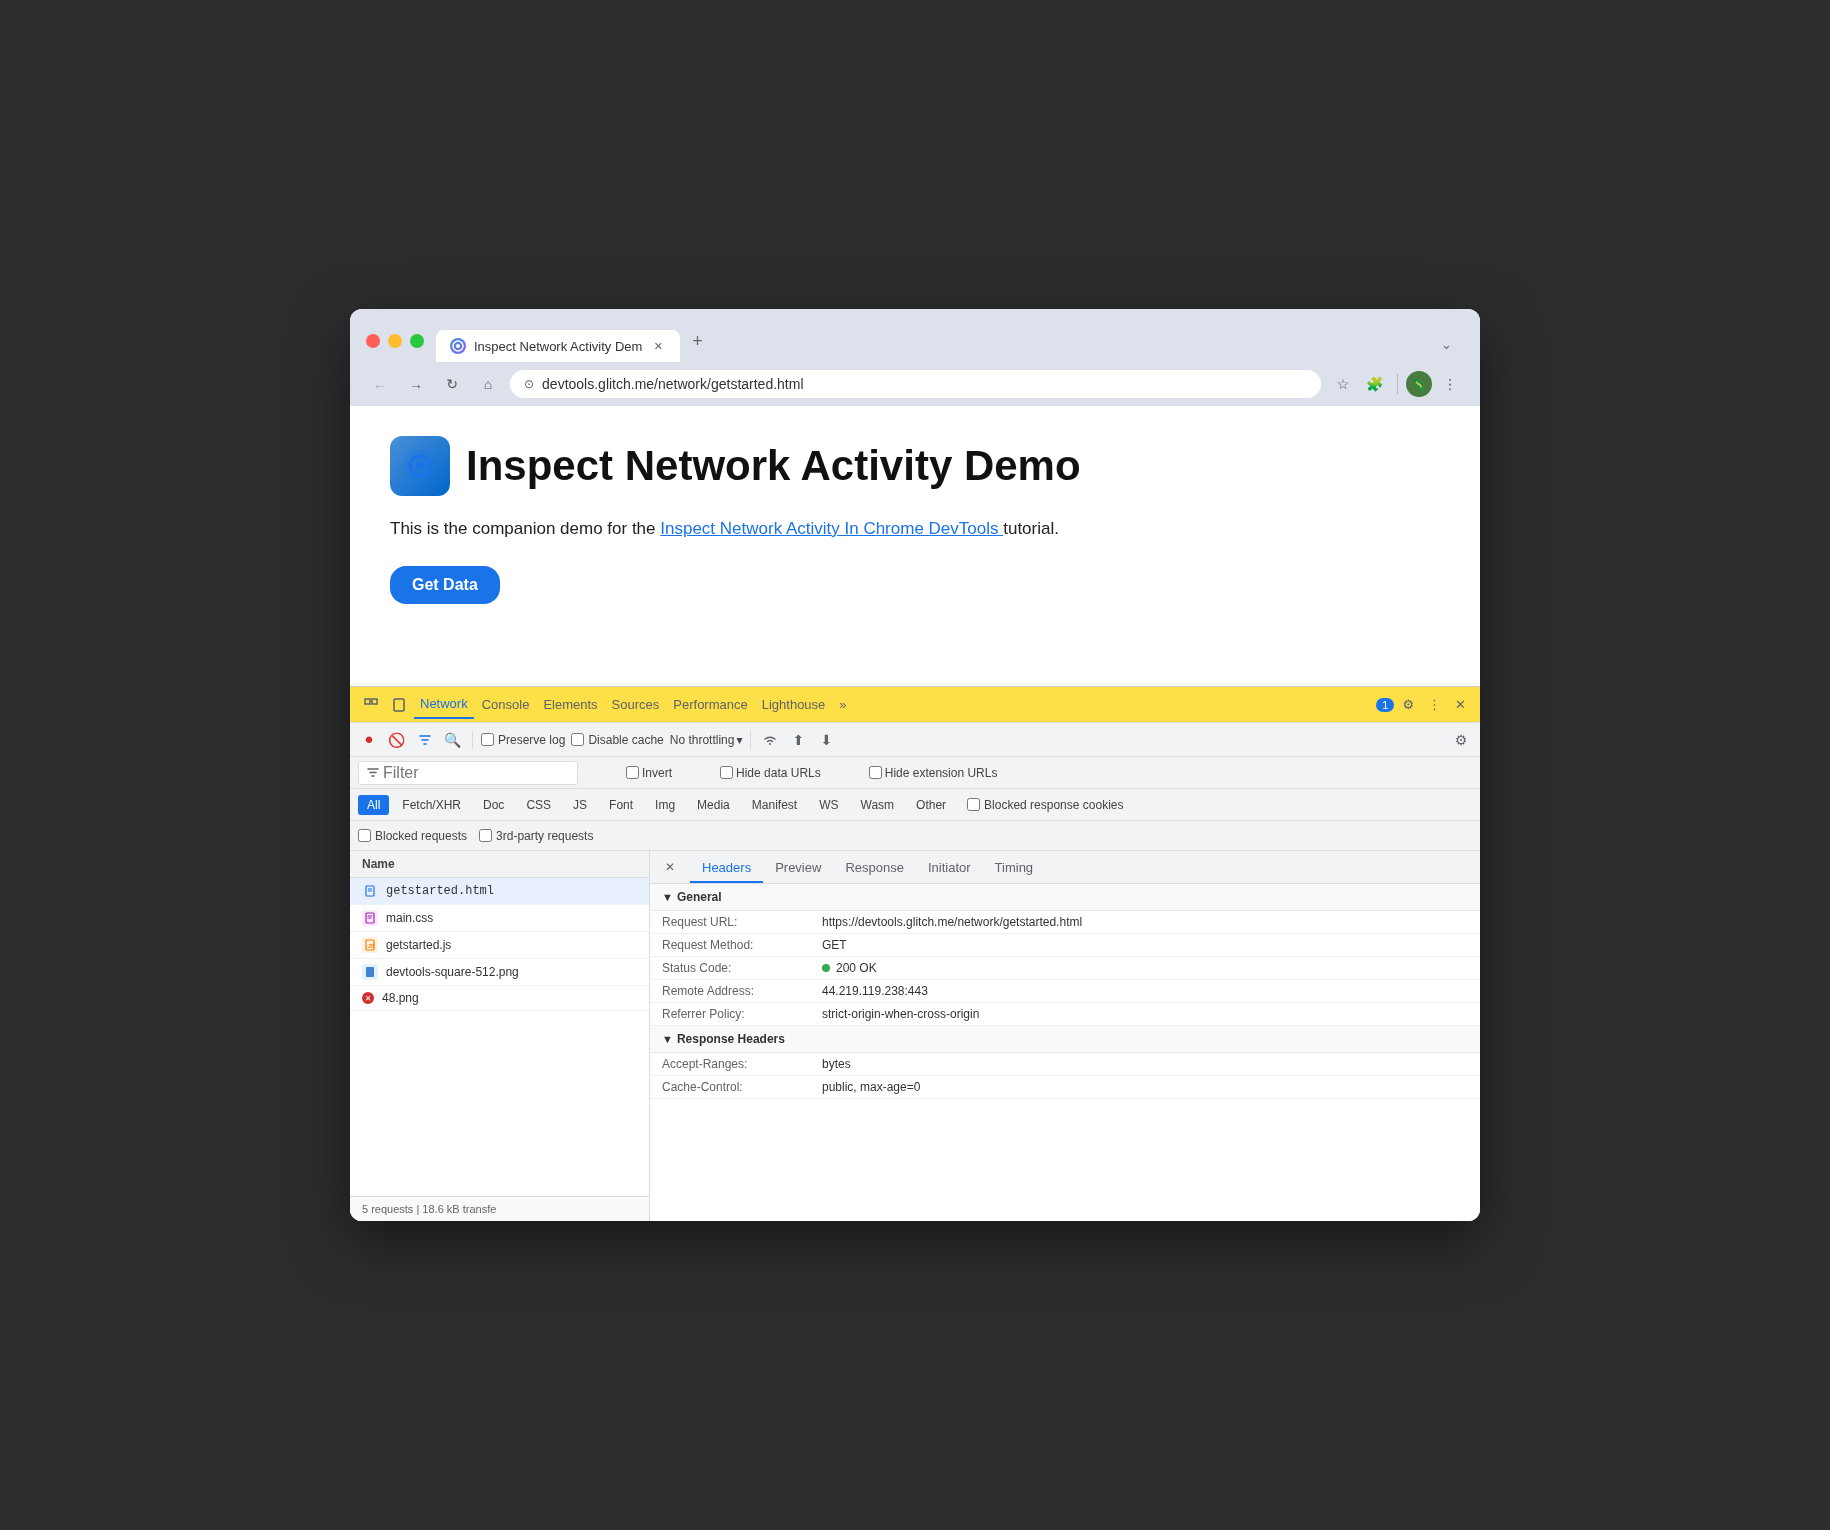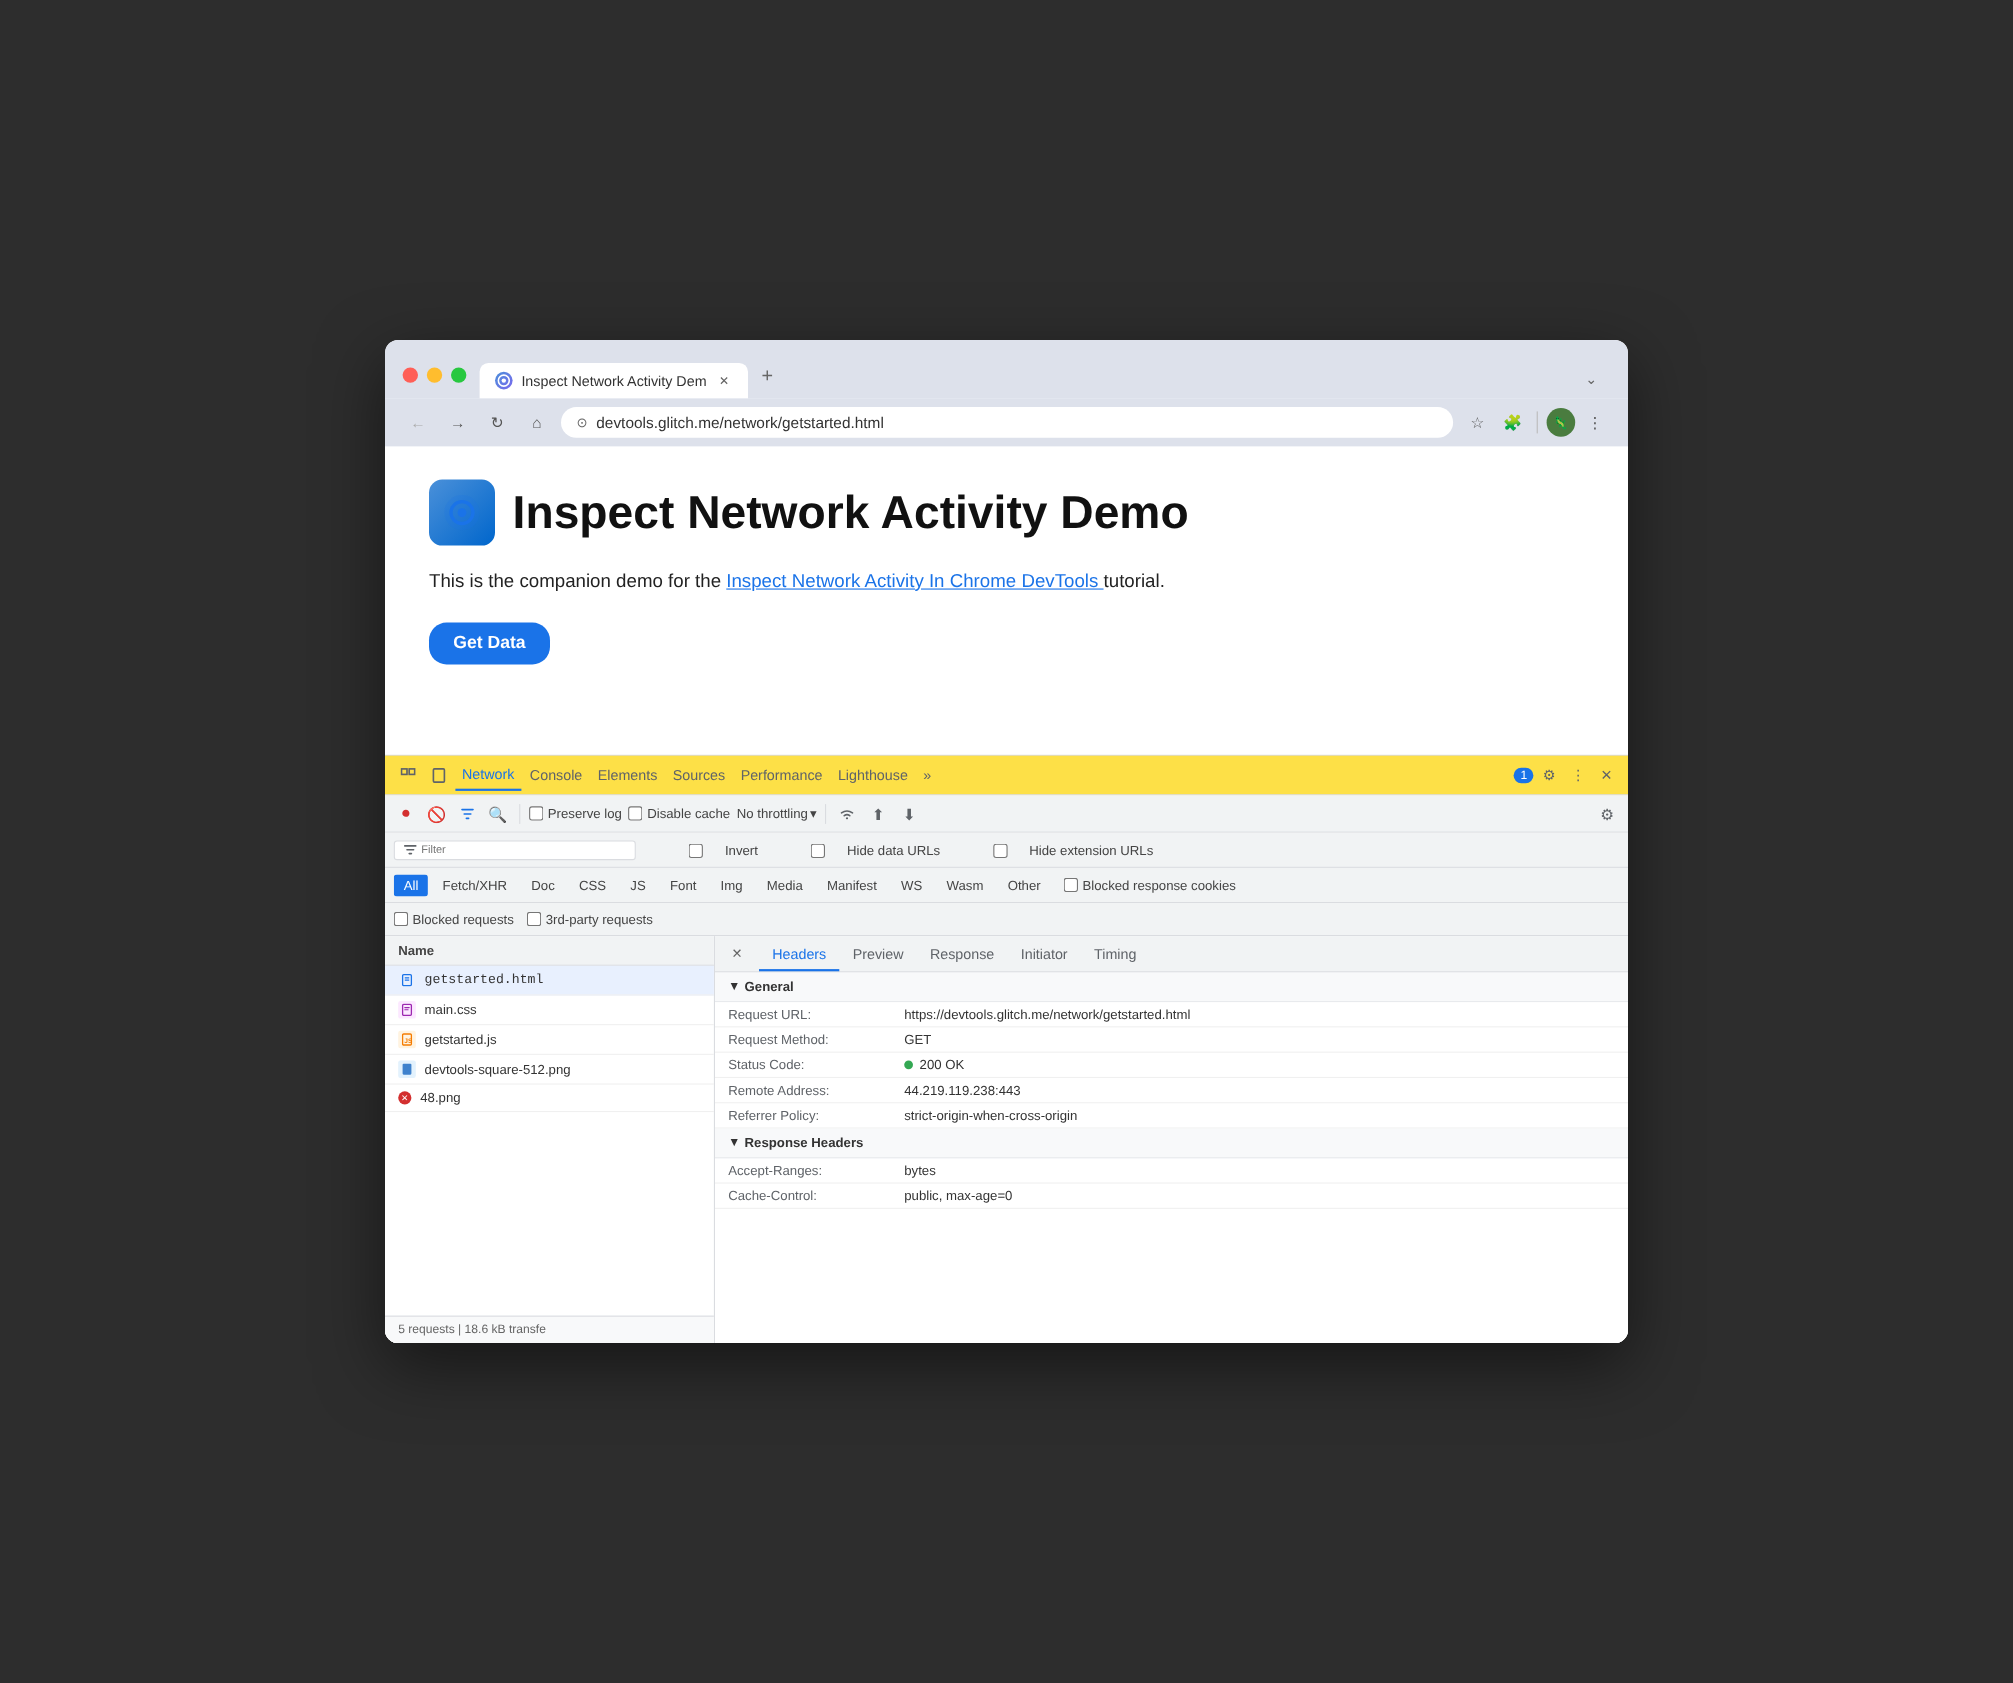--- a/index.html
+++ b/index.html
@@ -317,35 +317,35 @@
       background: white;
       border: 1px solid #dadce0;
       border-radius: 3px;
       padding: 2px 8px;
       gap: 4px;
       min-width: 220px;
     }
     .filter-input-wrap input {
       border: none;
       outline: none;
-      font-size: 10px;
+      font-size: 16px;
       background: transparent;
       width: 160px;
     }
     .filter-options {
       display: flex;
       align-items: center;
       gap: 8px;
       font-size: 12px;
       color: #444;
     }
     .filter-options label {
       display: flex;
-      align-items: flex-end;
-      gap: 20px;
+      align-items: flex-start;
+      gap: 3px;
       cursor: pointer;
       padding-left: 40px;
     }
     
     .type-filter-bar {
       background: #f1f3f4;
       border-bottom: 1px solid #dadce0;
       display: flex;
       align-items: center;
       padding: 4px 8px;

